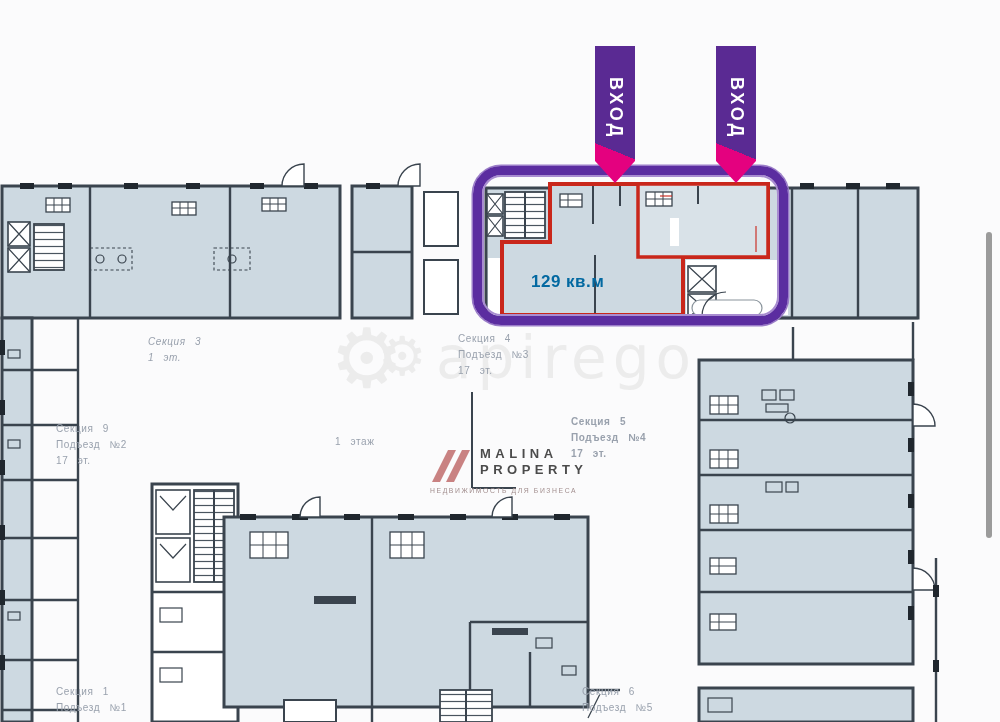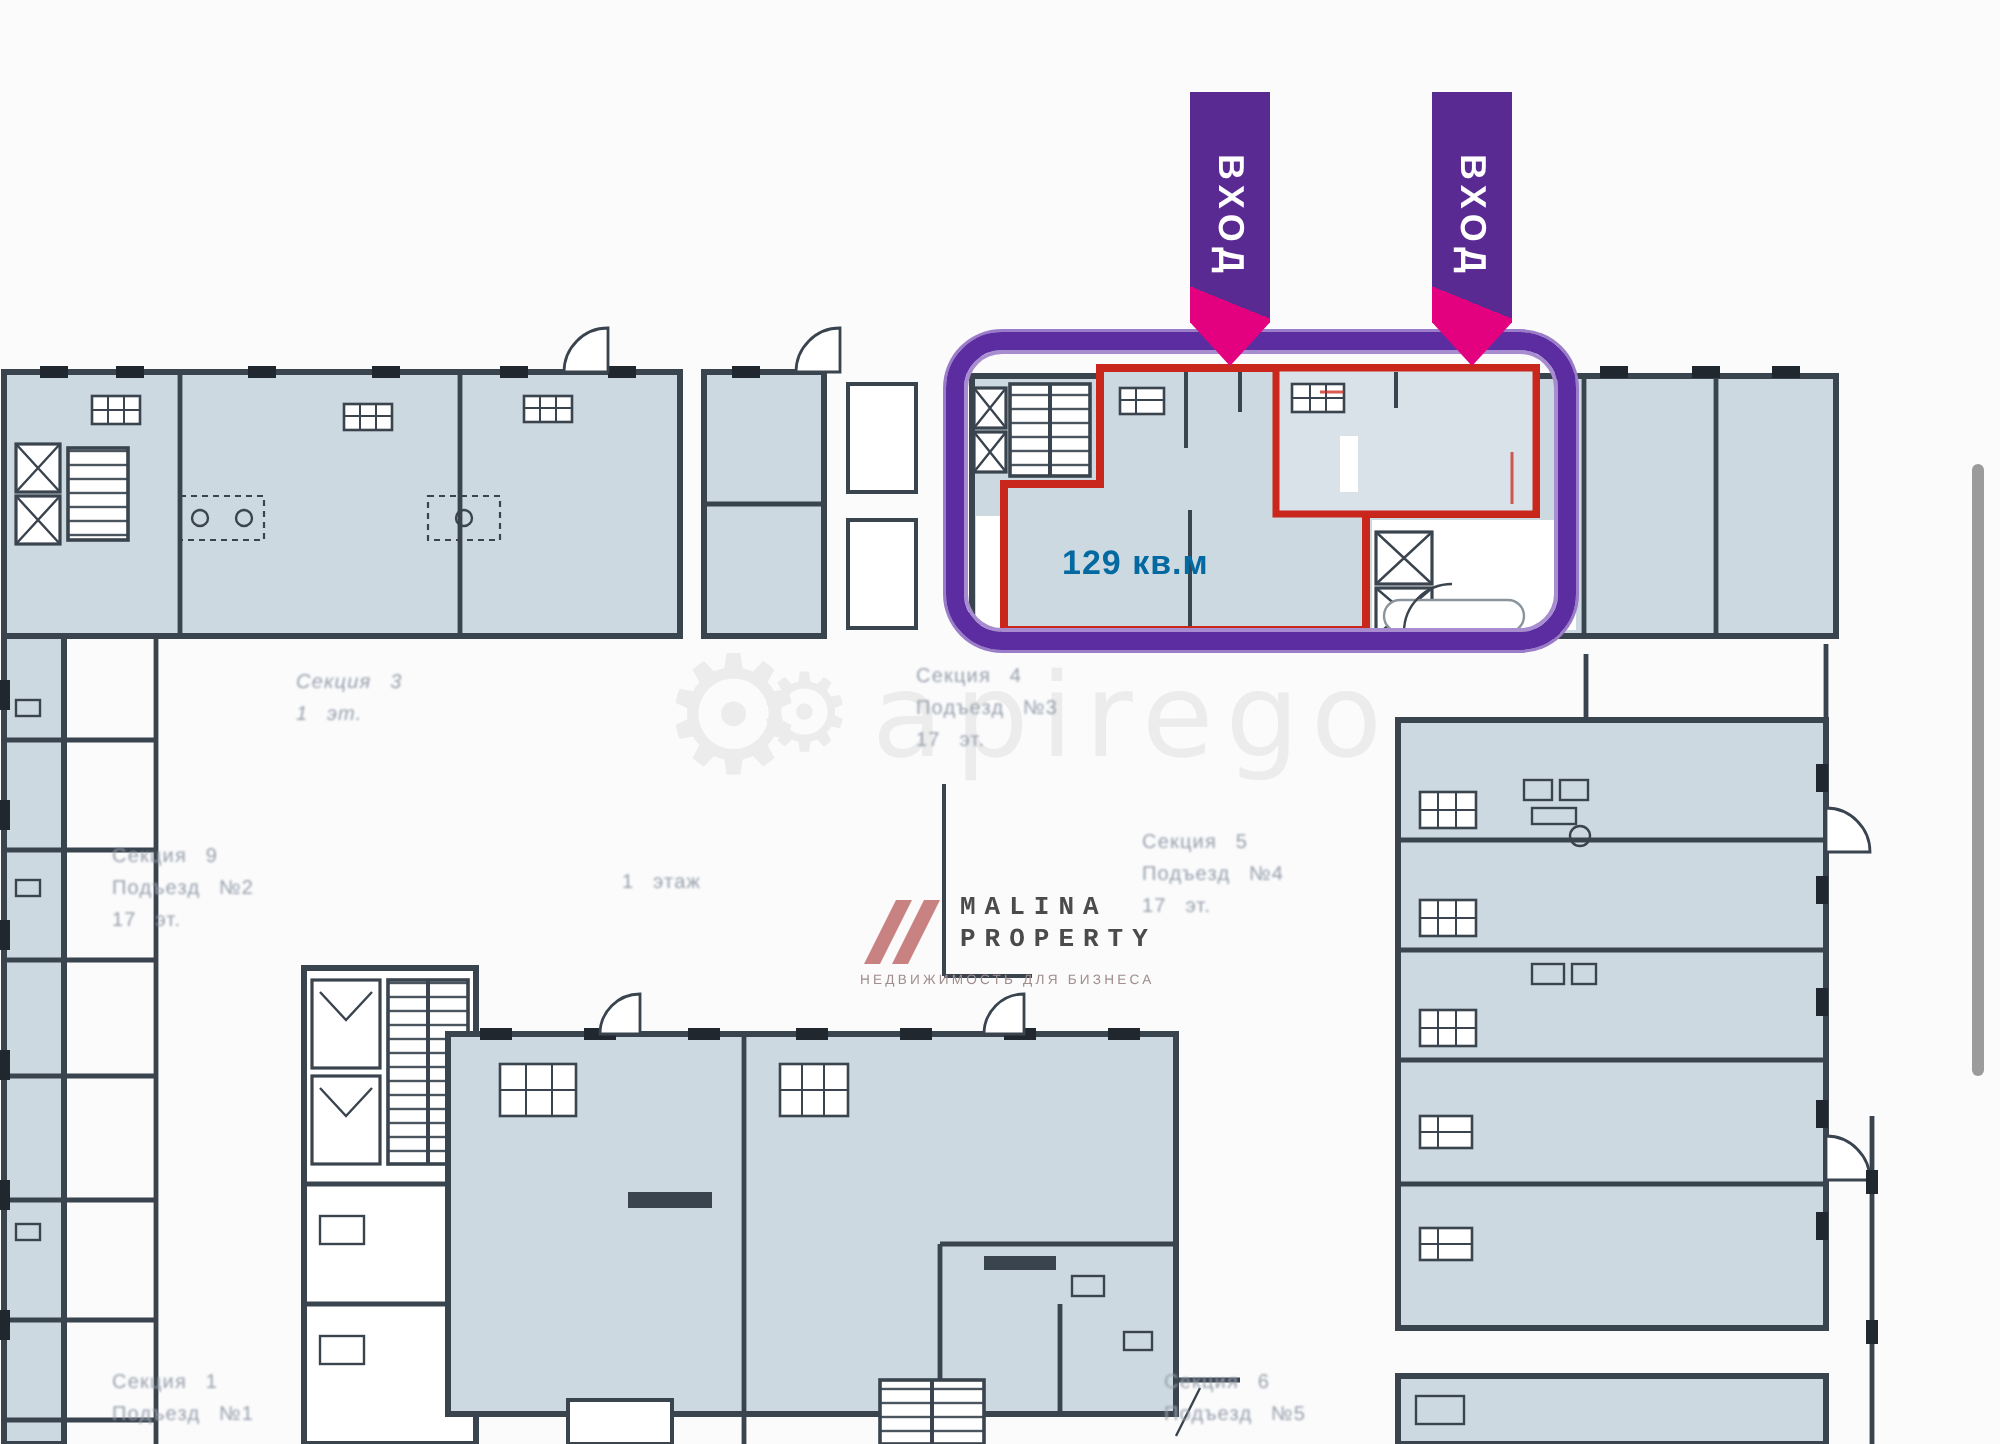--- a/index.html
+++ b/index.html
@@ -50,21 +50,21 @@
   
   .plan-label{position:absolute;z-index:7;color:var(--label);font-size:10px;
          line-height:16px;letter-spacing:.6px;word-spacing:6px;filter:blur(.4px);}
 
   
   .logo{position:absolute;left:430px;top:444px;width:140px;z-index:7;}
   .logo-row{display:flex;align-items:flex-start;}
   .logo-mark{width:46px;height:40px;flex:none;}
   .logo-names{margin-left:4px;padding-top:2px;}
   .logo-name{font-size:13px;font-weight:bold;color:var(--logo-text);letter-spacing:4.5px;
-         line-height:16px;white-space:nowrap;font-family:Liberation Mono, monospace;}
+         line-height:16px;white-space:nowrap;}
   .logo-tagline{font-size:6.8px;color:var(--logo-tag);letter-spacing:1.6px;margin-top:3px;
          white-space:nowrap;}
 
   
   .scroll-thumb{position:absolute;left:986px;top:232px;width:6px;height:306px;
          background:var(--scrollbar);border-radius:3px;z-index:9;}
 </style>
 </head>
 <body>
 
@@ -285,26 +285,26 @@
       <div class="plan-label" style="left: 458px; top: 331px;">
         <div>Секция 4</div>
         <div>Подъезд №3</div>
         <div>17 эт.</div>
       </div>
       <div class="plan-label" style="left: 56px; top: 421px;">
         <div>Секция 9</div>
         <div>Подъезд №2</div>
         <div>17 эт.</div>
       </div>
-      <div class="plan-label" style="left: 571px; top: 414px;">
+      <div class="plan-label" style="left: 571px; top: 414px; font-weight: bold;">
         <div>Секция 5</div>
         <div>Подъезд №4</div>
         <div>17 эт.</div>
       </div>
-      <div class="plan-label" style="left: 311px; top: 434px;">
+      <div class="plan-label" style="left: 335px; top: 434px;">
         <div>1 этаж</div>
       </div>
       <div class="plan-label" style="left: 56px; top: 684px;">
         <div>Секция 1</div>
         <div>Подъезд №1</div>
       </div>
       <div class="plan-label" style="left: 582px; top: 684px;">
         <div>Секция 6</div>
         <div>Подъезд №5</div>
       </div>

